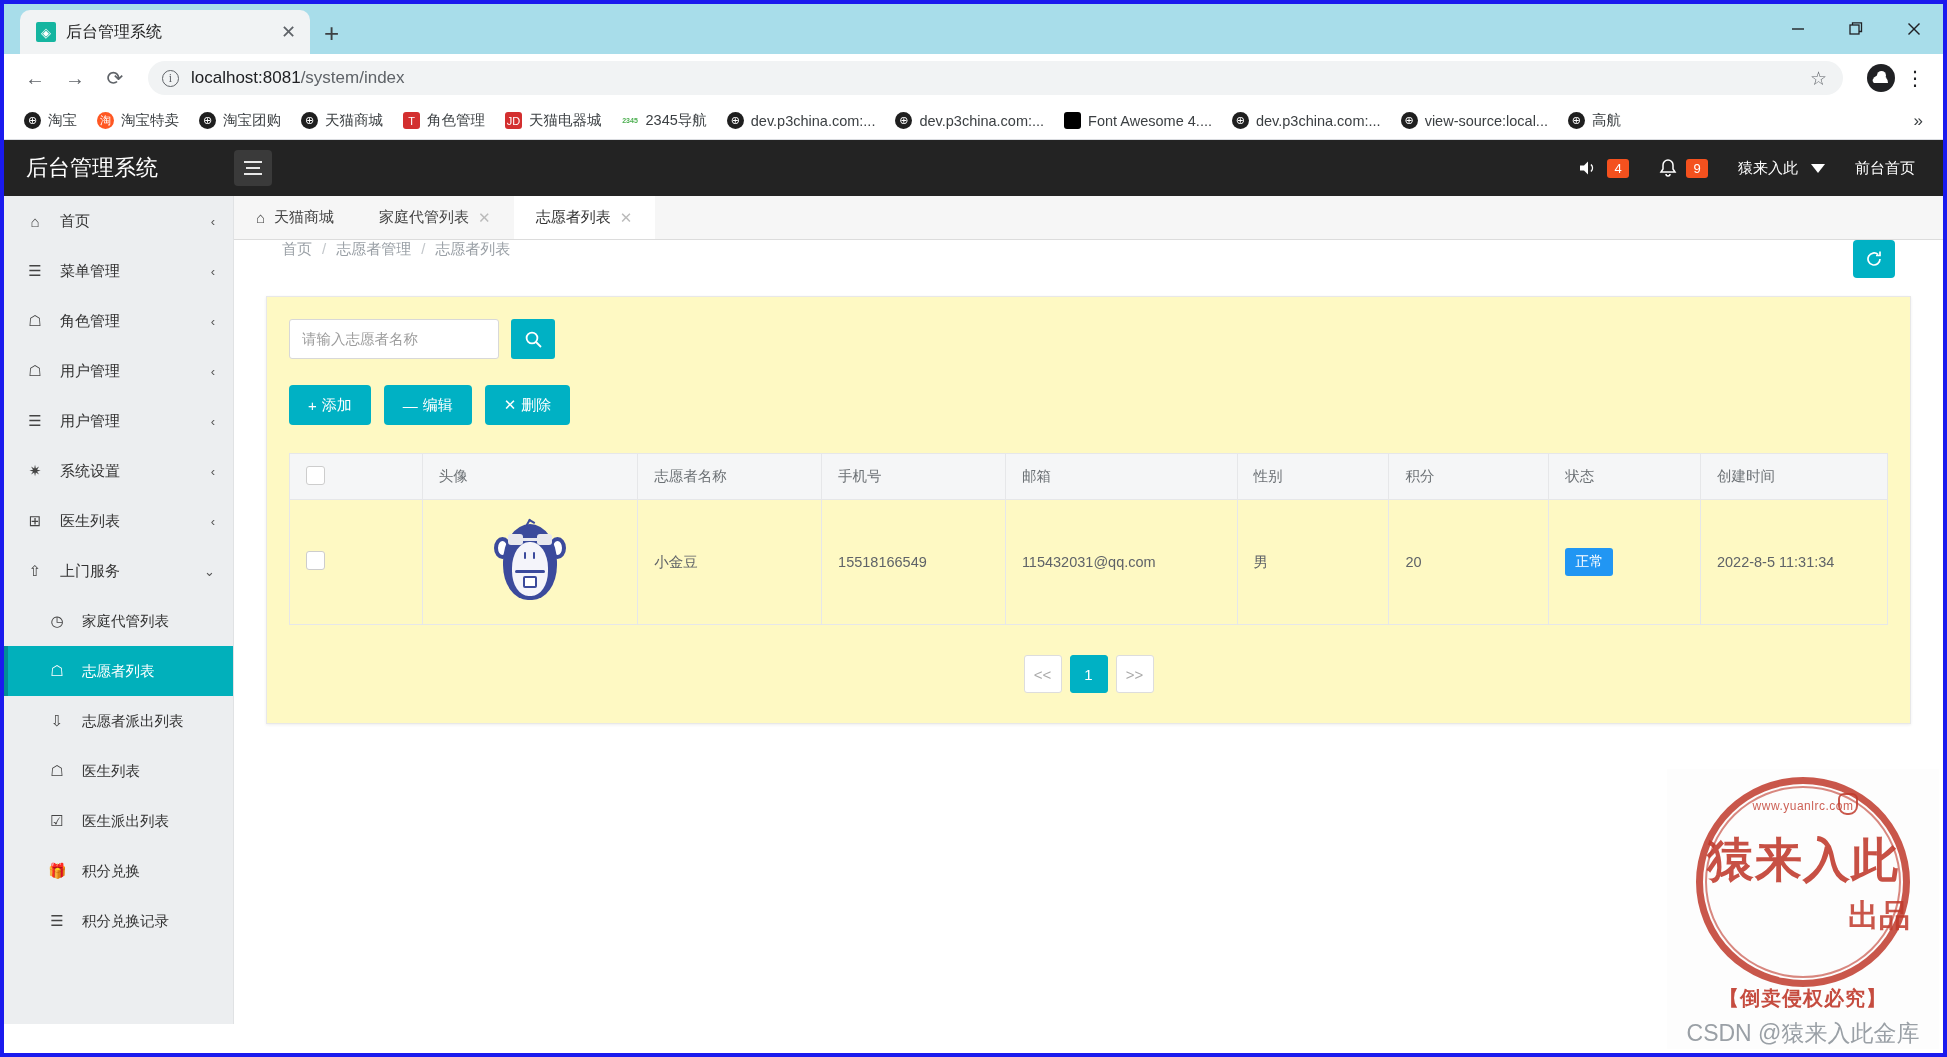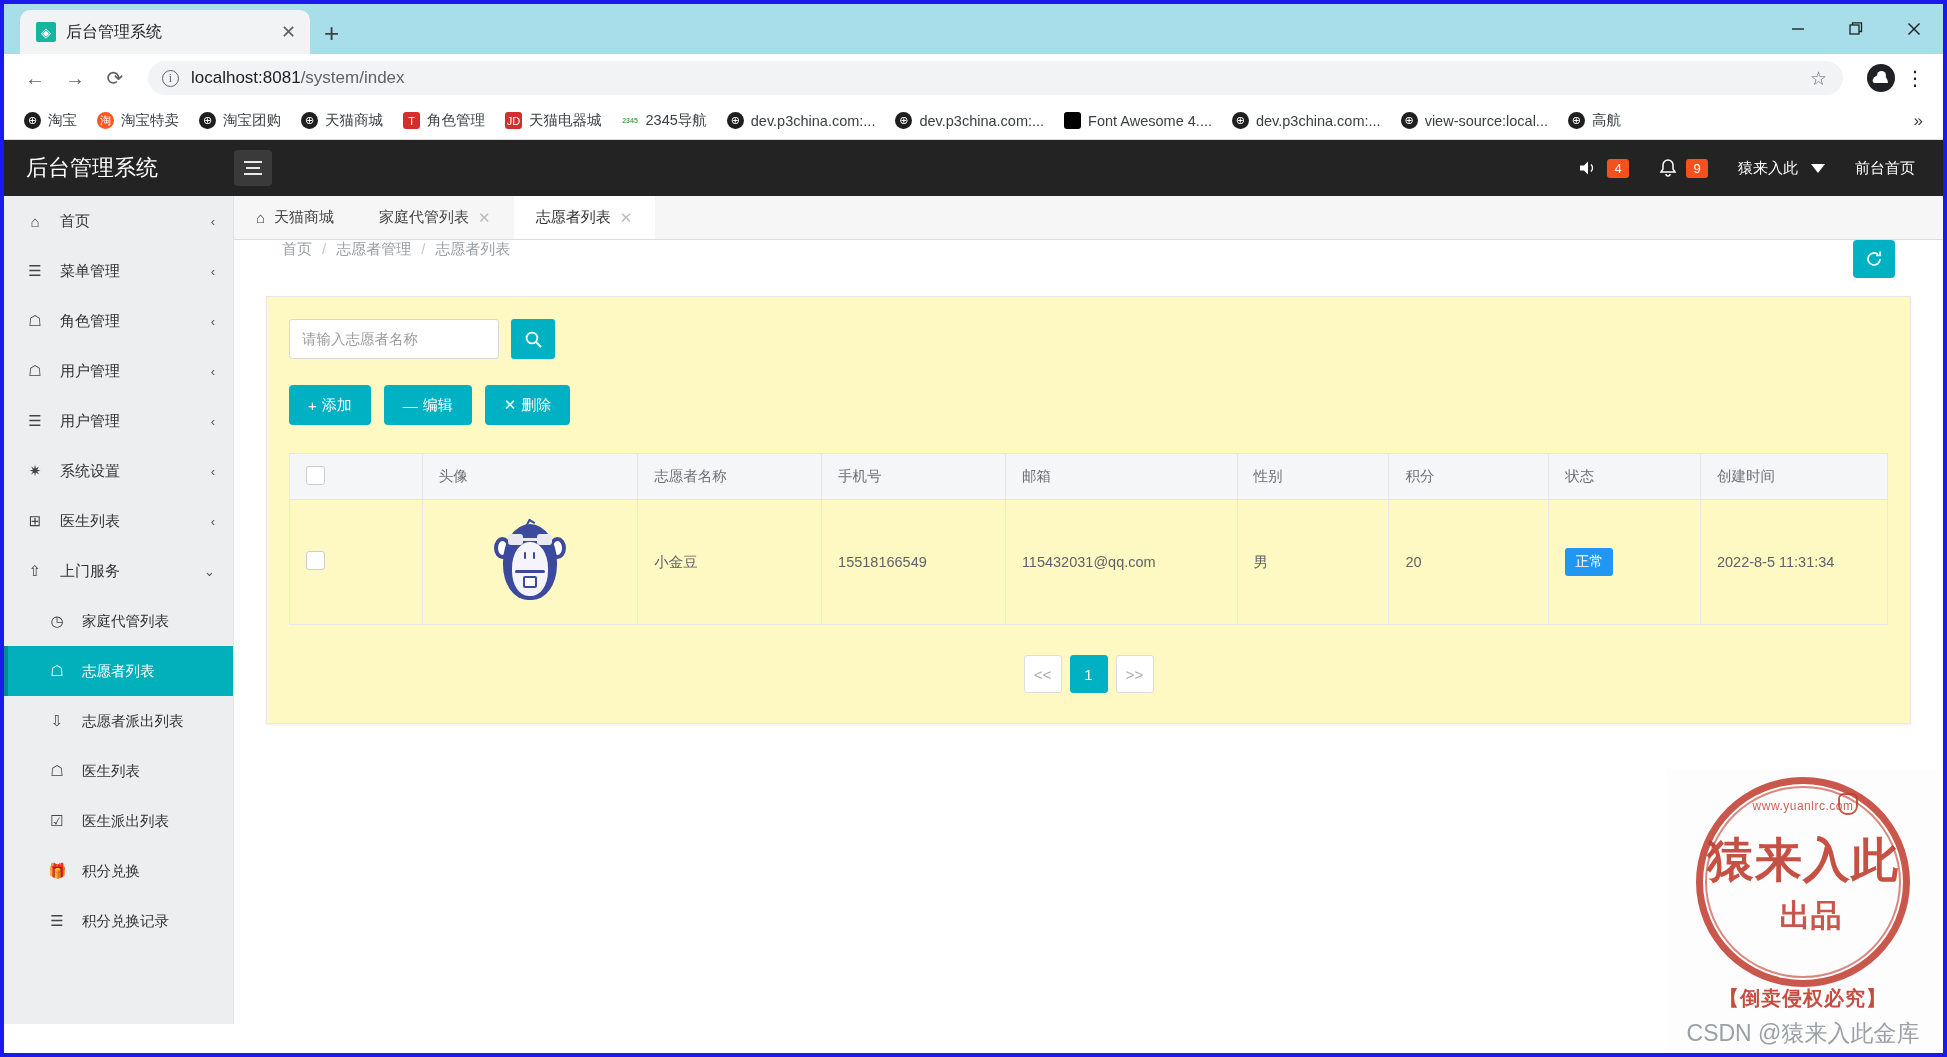--- a/index.html
+++ b/index.html
@@ -213,21 +213,21 @@
     opacity: .85;
   }
   .seal .ring2 { position: absolute; inset: 9px; border: 2px solid #c0392b;
     border-radius: 50%; opacity: .6; }
   .seal .bigtext {
     position: absolute; top: 52px; left: 0; right: 0; text-align: center;
     font-size: 47px; color: #c0392b; font-family: "DejaVu Sans", sans-serif;
     font-weight: bold; letter-spacing: 1px; opacity: .88;
   }
   .seal .subtext {
-    position: absolute; top: 118px; left: 15px; right: 0; text-align: center;
+    position: absolute; top: 118px; left: 15px; right: 0; text-align: right;
     font-size: 31px; color: #c0392b; font-weight: bold; opacity: .85;
   }
   .seal .urlarc {
     position: absolute; top: 22px; left: 0; right: 0; text-align: center;
     font-size: 12px; color: #c0392b; opacity: .8; letter-spacing: .5px;
   }
   .seal .apple {
     position: absolute; top: 16px; right: 52px; width: 20px; height: 22px;
     border: 2.5px solid #c0392b; border-radius: 6px 6px 9px 9px; opacity: .85;
   }

